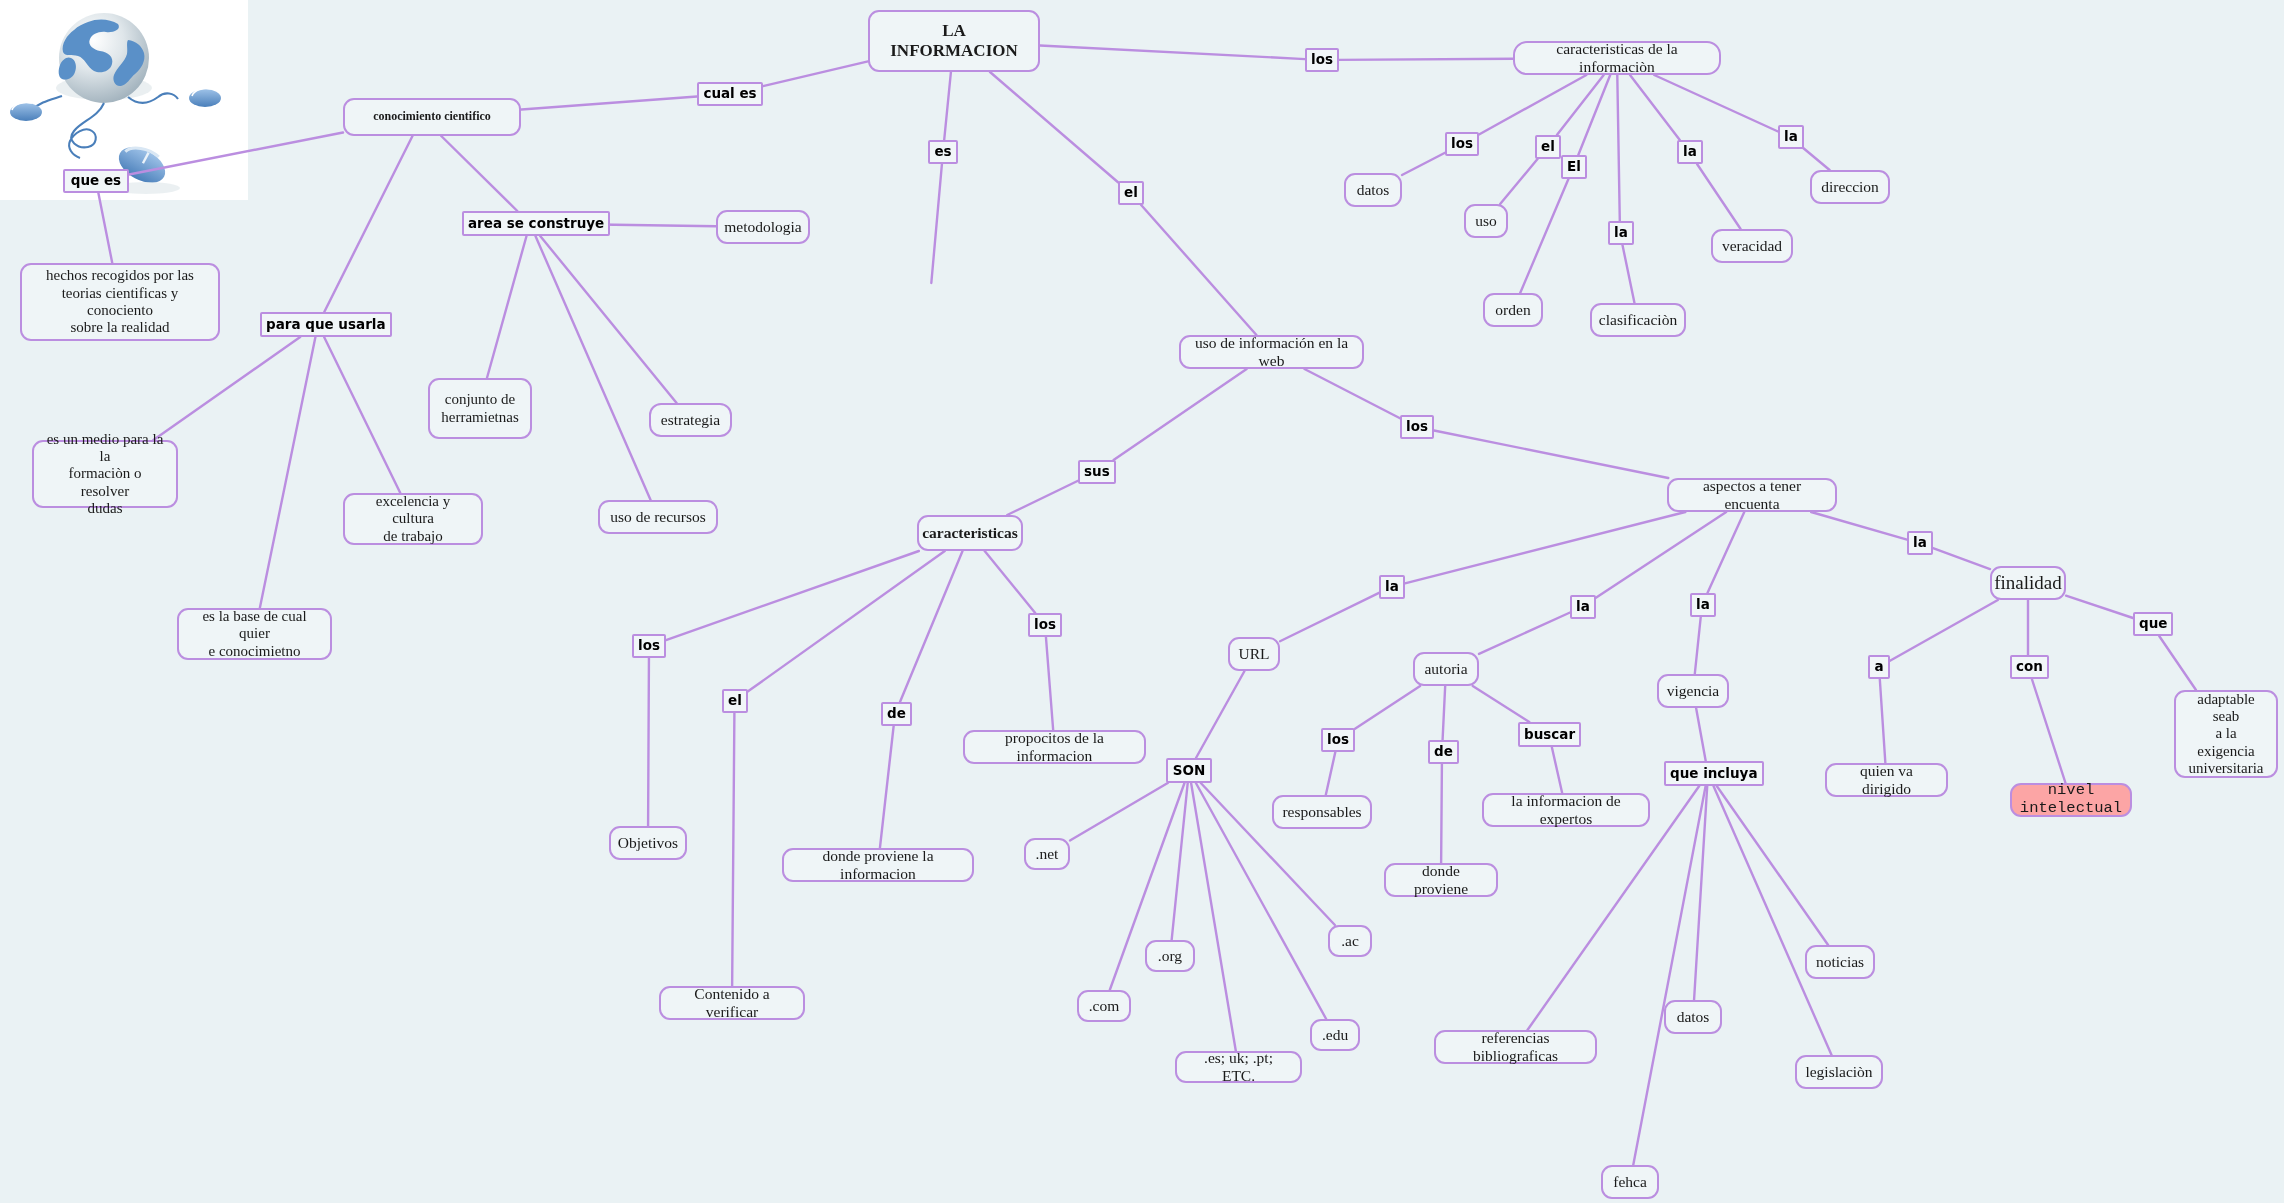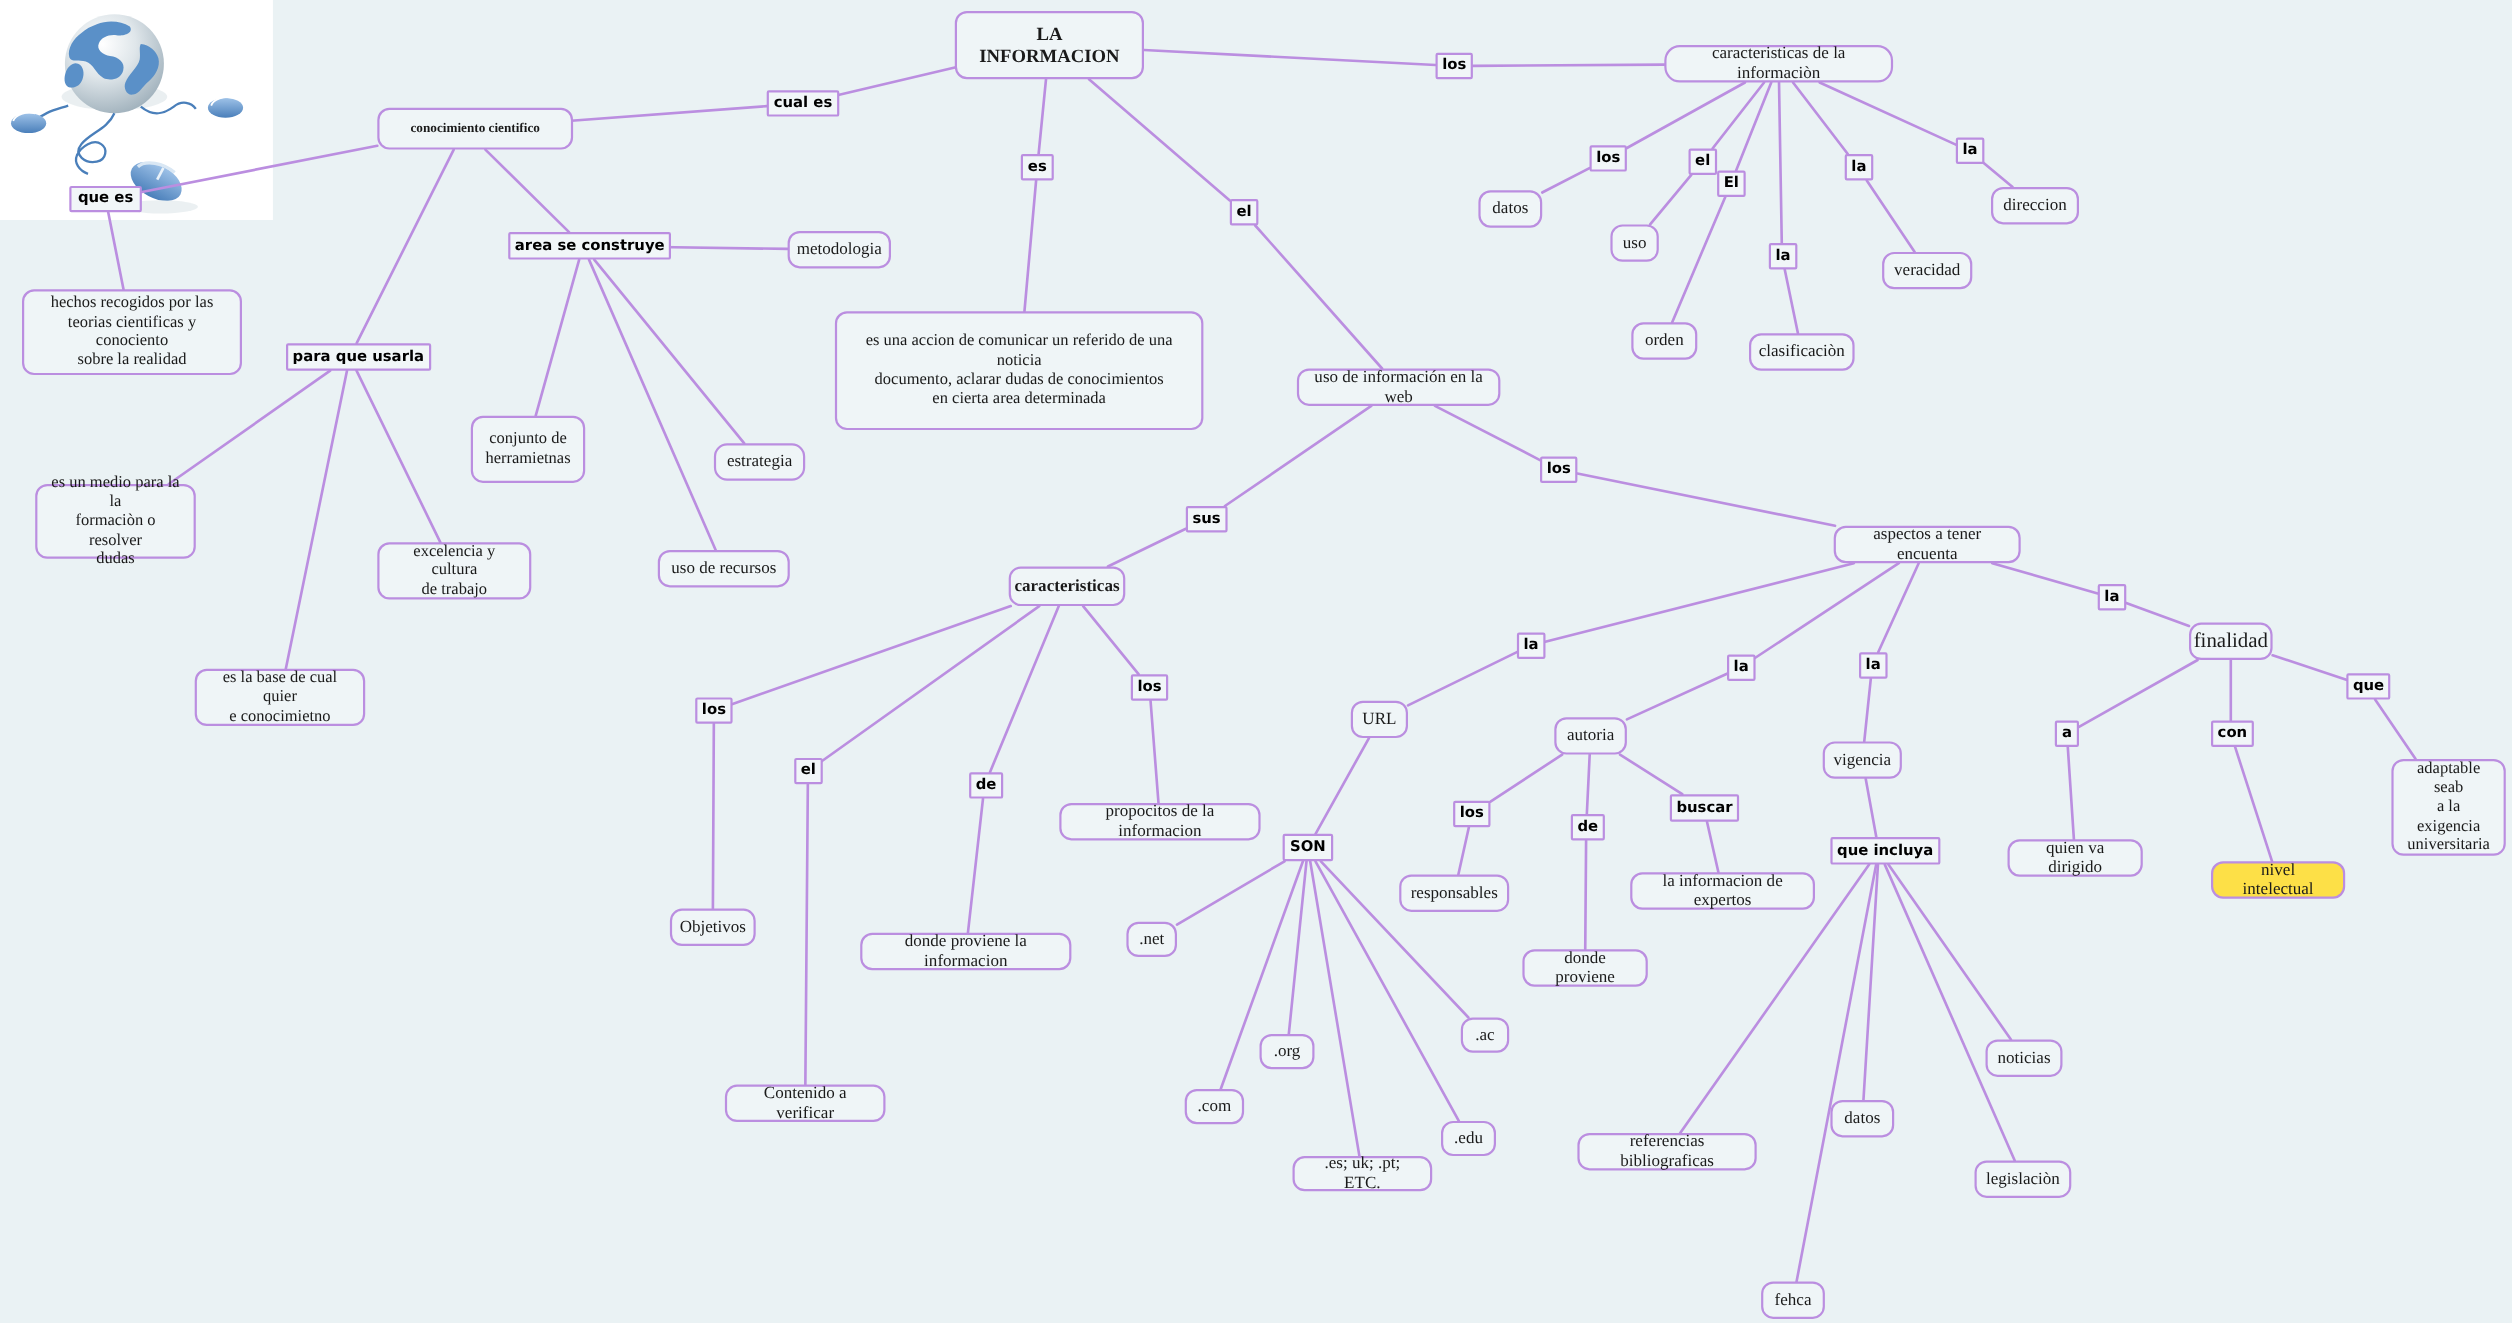--- a/index.html
+++ b/index.html
@@ -194,23 +194,20 @@
 herramietnas</div>
     <div class="node" style="left: 649px; top: 403px; width: 83px; height: 34px; font-size: 15.5px; border-color: rgb(187, 142, 224); background: rgb(239, 245, 247); border-radius: 12px;">estrategia</div>
     <div class="node" style="left: 598px; top: 500px; width: 120px; height: 34px; font-size: 15.5px; border-color: rgb(187, 142, 224); background: rgb(239, 245, 247);">uso de recursos</div>
     <div class="node" style="left: 32px; top: 440px; width: 146px; height: 68px; font-size: 15px; border-color: rgb(187, 142, 224); background: rgb(239, 245, 247);">es un medio para la la
 formaciòn o resolver
 dudas</div>
     <div class="node" style="left: 343px; top: 493px; width: 140px; height: 52px; font-size: 15px; border-color: rgb(187, 142, 224); background: rgb(239, 245, 247);">excelencia y cultura
 de trabajo</div>
     <div class="node" style="left: 177px; top: 608px; width: 155px; height: 52px; font-size: 15px; border-color: rgb(187, 142, 224); background: rgb(239, 245, 247);">es la base de cual quier
 e conocimietno</div>
-    <div class="node" style="left: 759px; top: 283px; width: 335px; height: 108px; font-size: 15px; border-color: rgb(187, 142, 224); background: rgb(239, 245, 247);">es una accion de comunicar un referido de una noticia
-documento, aclarar dudas de conocimientos
-en cierta area determinada</div>
     <div class="node" style="left: 1513px; top: 41px; width: 208px; height: 34px; font-size: 15.5px; border-color: rgb(187, 142, 224); background: rgb(239, 245, 247); border-radius: 14px;">caracteristicas de la informaciòn</div>
     <div class="node" style="left: 1344px; top: 173px; width: 58px; height: 34px; font-size: 15.5px; border-color: rgb(187, 142, 224); background: rgb(239, 245, 247);">datos</div>
     <div class="node" style="left: 1464px; top: 204px; width: 44px; height: 34px; font-size: 15.5px; border-color: rgb(187, 142, 224); background: rgb(239, 245, 247);">uso</div>
     <div class="node" style="left: 1483px; top: 293px; width: 60px; height: 34px; font-size: 15.5px; border-color: rgb(187, 142, 224); background: rgb(239, 245, 247);">orden</div>
     <div class="node" style="left: 1590px; top: 303px; width: 96px; height: 34px; font-size: 15.5px; border-color: rgb(187, 142, 224); background: rgb(239, 245, 247);">clasificaciòn</div>
     <div class="node" style="left: 1711px; top: 229px; width: 82px; height: 34px; font-size: 15.5px; border-color: rgb(187, 142, 224); background: rgb(239, 245, 247);">veracidad</div>
     <div class="node" style="left: 1810px; top: 170px; width: 80px; height: 34px; font-size: 15.5px; border-color: rgb(187, 142, 224); background: rgb(239, 245, 247);">direccion</div>
     <div class="node" style="left: 1179px; top: 335px; width: 185px; height: 34px; font-size: 15.5px; border-color: rgb(187, 142, 224); background: rgb(239, 245, 247);">uso de información en la web</div>
     <div class="node bold" style="left: 917px; top: 515px; width: 106px; height: 36px; font-size: 15.5px; border-color: rgb(187, 142, 224); background: rgb(239, 245, 247);">caracteristicas</div>
     <div class="node" style="left: 1667px; top: 478px; width: 170px; height: 34px; font-size: 15.5px; border-color: rgb(187, 142, 224); background: rgb(239, 245, 247);">aspectos a tener encuenta</div>
@@ -230,21 +227,21 @@
     <div class="node" style="left: 1384px; top: 863px; width: 114px; height: 34px; font-size: 15.5px; border-color: rgb(187, 142, 224); background: rgb(239, 245, 247);">donde proviene</div>
     <div class="node" style="left: 1482px; top: 793px; width: 168px; height: 34px; font-size: 15.5px; border-color: rgb(187, 142, 224); background: rgb(239, 245, 247);">la informacion de expertos</div>
     <div class="node" style="left: 1657px; top: 674px; width: 72px; height: 34px; font-size: 15.5px; border-color: rgb(187, 142, 224); background: rgb(239, 245, 247);">vigencia</div>
     <div class="node" style="left: 1434px; top: 1030px; width: 163px; height: 34px; font-size: 15.5px; border-color: rgb(187, 142, 224); background: rgb(239, 245, 247);">referencias bibliograficas</div>
     <div class="node" style="left: 1664px; top: 1000px; width: 58px; height: 34px; font-size: 15.5px; border-color: rgb(187, 142, 224); background: rgb(239, 245, 247);">datos</div>
     <div class="node" style="left: 1601px; top: 1165px; width: 58px; height: 34px; font-size: 15.5px; border-color: rgb(187, 142, 224); background: rgb(239, 245, 247);">fehca</div>
     <div class="node" style="left: 1795px; top: 1055px; width: 88px; height: 34px; font-size: 15.5px; border-color: rgb(187, 142, 224); background: rgb(239, 245, 247);">legislaciòn</div>
     <div class="node" style="left: 1805px; top: 945px; width: 70px; height: 34px; font-size: 15.5px; border-color: rgb(187, 142, 224); background: rgb(239, 245, 247);">noticias</div>
     <div class="node" style="left: 1990px; top: 566px; width: 76px; height: 34px; font-size: 19px; border-color: rgb(187, 142, 224); background: rgb(239, 245, 247);">finalidad</div>
     <div class="node" style="left: 1825px; top: 763px; width: 123px; height: 34px; font-size: 15.5px; border-color: rgb(187, 142, 224); background: rgb(239, 245, 247);">quien va dirigido</div>
-    <div class="node" style="left: 2010px; top: 783px; width: 122px; height: 34px; font-size: 15.5px; border-color: rgb(187, 142, 224); background: #fde047;">nivel intelectual</div>
+    <div class="node" style="left: 2010px; top: 783px; width: 122px; height: 34px; font-size: 15.5px; border-color: rgb(187, 142, 224); background: #fca5a5; font-family: Liberation Mono, monospace;">nivel intelectual</div>
     <div class="node" style="left: 2174px; top: 690px; width: 104px; height: 88px; font-size: 15px; border-color: rgb(187, 142, 224); background: rgb(239, 245, 247);">adaptable seab
 a la
 exigencia
 universitaria</div>
     <div class="link-label" style="left: 63px; top: 169px; min-width: 66px; height: 24px; border-color: rgb(187, 142, 224);">que es</div>
     <div class="link-label" style="left: 697px; top: 82px; min-width: 66px; height: 24px; border-color: rgb(187, 142, 224);">cual es</div>
     <div class="link-label" style="left: 462px; top: 211px; min-width: 136px; height: 25px; border-color: rgb(187, 142, 224);">area se construye</div>
     <div class="link-label" style="left: 260px; top: 312px; min-width: 116px; height: 25px; border-color: rgb(187, 142, 224);">para que usarla</div>
     <div class="link-label" style="left: 928px; top: 140px; min-width: 30px; height: 24px; border-color: rgb(187, 142, 224);">es</div>
     <div class="link-label" style="left: 1118px; top: 181px; min-width: 25px; height: 24px; border-color: rgb(187, 142, 224);">el</div>

